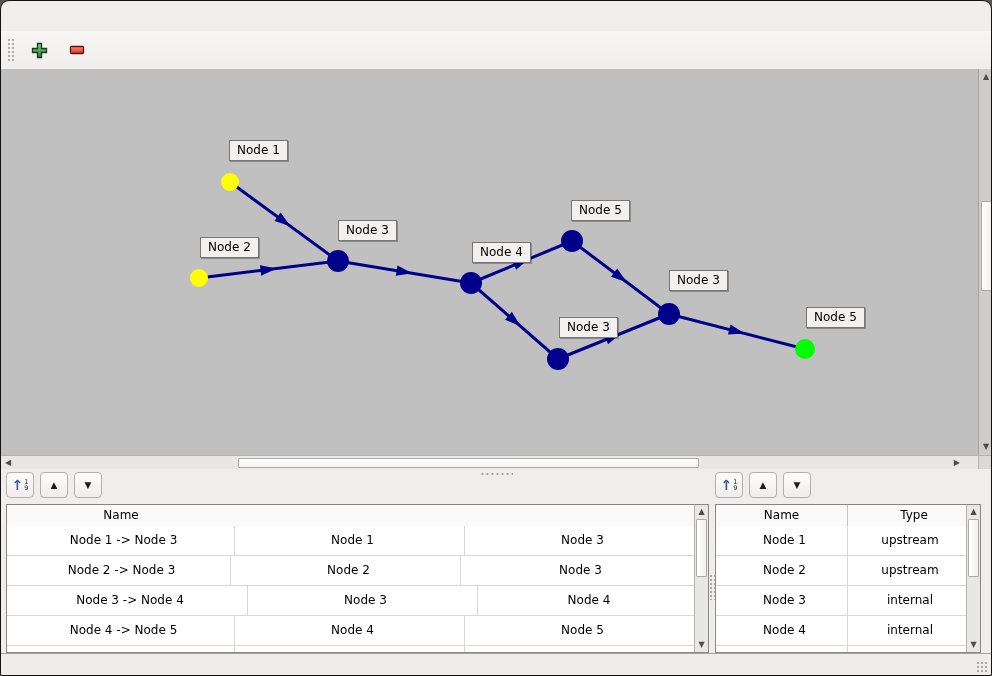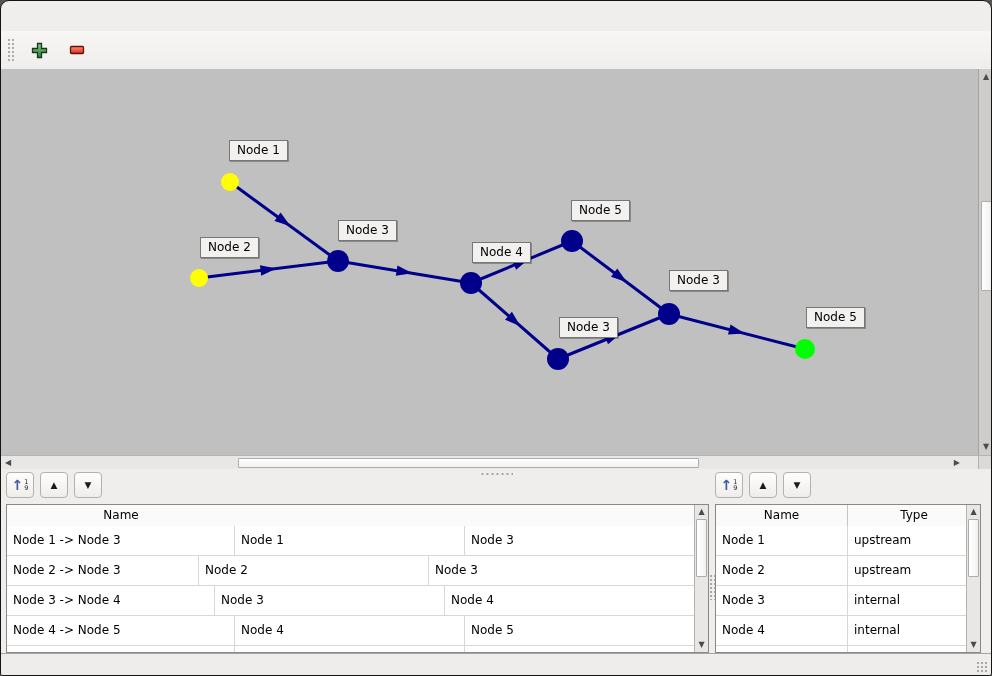--- a/index.html
+++ b/index.html
@@ -60,21 +60,21 @@
   .sort-icon{display:flex;align-items:center;}
   .sort-arrow{color:#3d59a0;font-size:14px;font-weight:bold;line-height:14px;}
   .sort-digits{display:flex;flex-direction:column;font-size:6.5px;color:#222;line-height:6.5px;margin-left:1px;}
 
   
   .dtable{position:absolute;top:35px;bottom:0;background:#fff;border:1px solid #8a8886;box-sizing:border-box;}
   .thead{display:flex;height:36px;background:#fbfafa;border-bottom:1px solid #a9a7a5;box-sizing:border-box;}
   .th{font-size:12px;color:#000;text-align:center;line-height:20px;border-right:1px solid #c7c5c3;
       box-sizing:border-box;overflow:hidden;}
   .th:last-child{border-right:none;}
-  .tbody{position:absolute;top:21px;left:0;right:14px;bottom:0;overflow:hidden;}
+  .tbody{position:absolute;top:21px;left:0;right:14px;bottom:0;overflow:hidden;text-align:center;}
   .trow{display:flex;height:30px;border-bottom:1px solid #d9d7d5;box-sizing:border-box;background:#fff;}
   .td{font-size:12px;color:#000;line-height:29px;padding-left:6px;border-right:1px solid #d9d7d5;
       box-sizing:border-box;white-space:nowrap;overflow:hidden;}
   .td:last-child{border-right:none;}
   .tscroll{position:absolute;top:0;right:0;bottom:0;width:14px;background:#e9e7e5;
            border-left:1px solid #b4b2b0;box-sizing:border-box;}
   .grip-v2{position:absolute;width:6px;height:26px;
            background-image:radial-gradient(circle,#a9a7a4 1px,transparent 1.2px);
            background-size:4px 4px;}
 
@@ -216,26 +216,26 @@
       <div class="thead" id="branches-head">
           <div class="th" style="width: 228px;">Name</div>
         </div>
       <div class="tbody" id="branches-body">
           <div class="trow">
             <div class="td" style="width: 228px;">Node 1 -&gt; Node 3</div>
             <div class="td" style="width: 230px;">Node 1</div>
             <div class="td" style="flex: 1 1 0%;">Node 3</div>
           </div>
           <div class="trow">
-            <div class="td" style="width: 192px;">Node 2 -&gt; Node 3</div>
+            <div class="td" style="width: 224px;">Node 2 -&gt; Node 3</div>
             <div class="td" style="width: 230px;">Node 2</div>
             <div class="td" style="flex: 1 1 0%;">Node 3</div>
           </div>
           <div class="trow">
-            <div class="td" style="width: 208px;">Node 3 -&gt; Node 4</div>
+            <div class="td" style="width: 241px;">Node 3 -&gt; Node 4</div>
             <div class="td" style="width: 230px;">Node 3</div>
             <div class="td" style="flex: 1 1 0%;">Node 4</div>
           </div>
           <div class="trow">
             <div class="td" style="width: 228px;">Node 4 -&gt; Node 5</div>
             <div class="td" style="width: 230px;">Node 4</div>
             <div class="td" style="flex: 1 1 0%;">Node 5</div>
           </div>
           <div class="trow">
             <div class="td" style="width: 228px;"></div>

